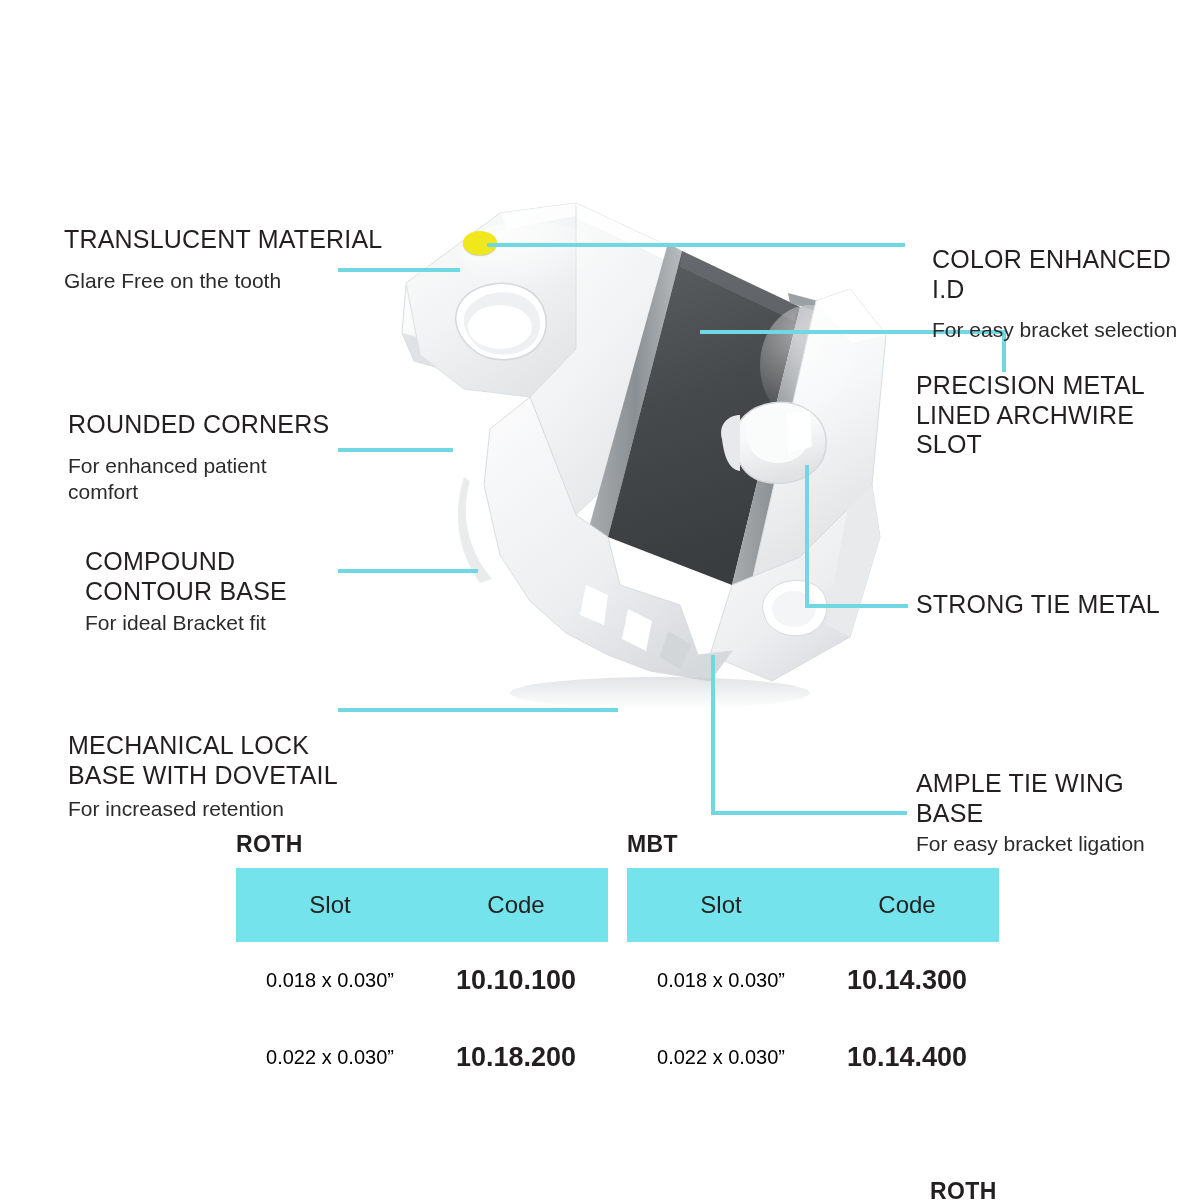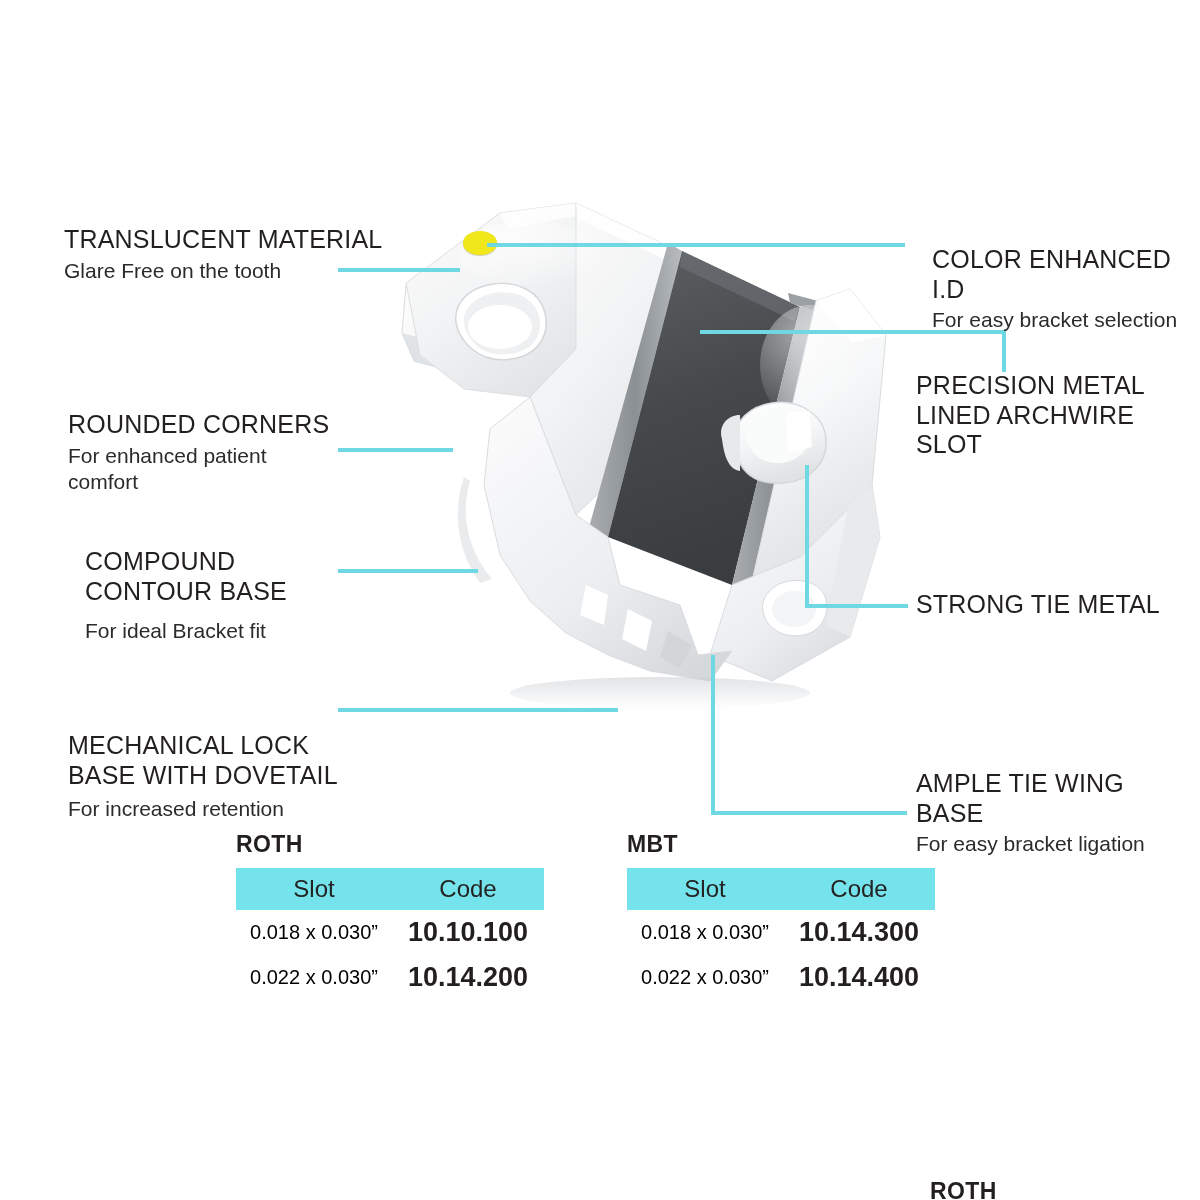--- a/index.html
+++ b/index.html
@@ -25,21 +25,21 @@
     color: #231f20;
     white-space: pre-line;
     font-weight: 400;
   }
   .callout .sub {
     font-size: 21px;
     line-height: 1.24;
     color: #2b2b2b;
     white-space: pre-line;
     font-weight: 400;
-    margin-top: 3px;
+    margin-top: 13px;
   }
   .callout.right { text-align: left; }
 
   
   .lead {
     position: absolute;
     background: #6FD8E3;
   }
   .lead.h { height: 4px; }
   .lead.v { width: 4px; }
@@ -64,21 +64,21 @@
     letter-spacing: 0.4px;
   }
   table.spec {
     border-collapse: separate;
     border-spacing: 0;
     background: #74E3EC;
     table-layout: fixed;
   }
   table.spec th, table.spec td {
     background: #ffffff;
-    padding: 0;
+    padding: 16px;
     text-align: center;
     vertical-align: middle;
   }
   table.spec th {
     background: #74E3EC;
     color: #232323;
     font-weight: 400;
     font-size: 24px;
     height: 42px;
   }
@@ -263,21 +263,21 @@
 
 <div class="callout" style="left:68px;top:410px;width:300px;">
   <div class="title">ROUNDED CORNERS</div>
   <div class="sub">For enhanced patient
 comfort</div>
 </div>
 
 <div class="callout" style="left:85px;top:547px;width:300px;">
   <div class="title">COMPOUND
 CONTOUR BASE</div>
-  <div class="sub" style="margin-top:12px;">For ideal Bracket fit</div>
+  <div class="sub" style="margin-top:4px;">For ideal Bracket fit</div>
 </div>
 
 <div class="callout" style="left:68px;top:683px;width:310px;margin-top:48px;">
   <div class="title">MECHANICAL LOCK
 BASE WITH DOVETAIL</div>
   <div class="sub" style="margin-top:6px;">For increased retention</div>
 </div>
 
 <div class="callout right" style="left:916px;top:590px;width:270px;">
   <div class="title">STRONG TIE METAL</div>
@@ -297,21 +297,21 @@
         <th style="width:152px;">Code</th>
       </tr>
     </thead>
     <tbody>
       <tr>
         <td class="slot">0.018 x 0.030”</td>
         <td class="code">10.10.100</td>
       </tr>
       <tr>
         <td class="slot">0.022 x 0.030”</td>
-        <td class="code">10.14.200</td>
+        <td class="code">10.18.200</td>
       </tr>
     </tbody>
   </table>
 </div>
 
 <div class="table-block" style="left:627px;top:831px;">
   <div class="table-caption">MBT</div>
   <table class="spec">
     <thead>
       <tr>

